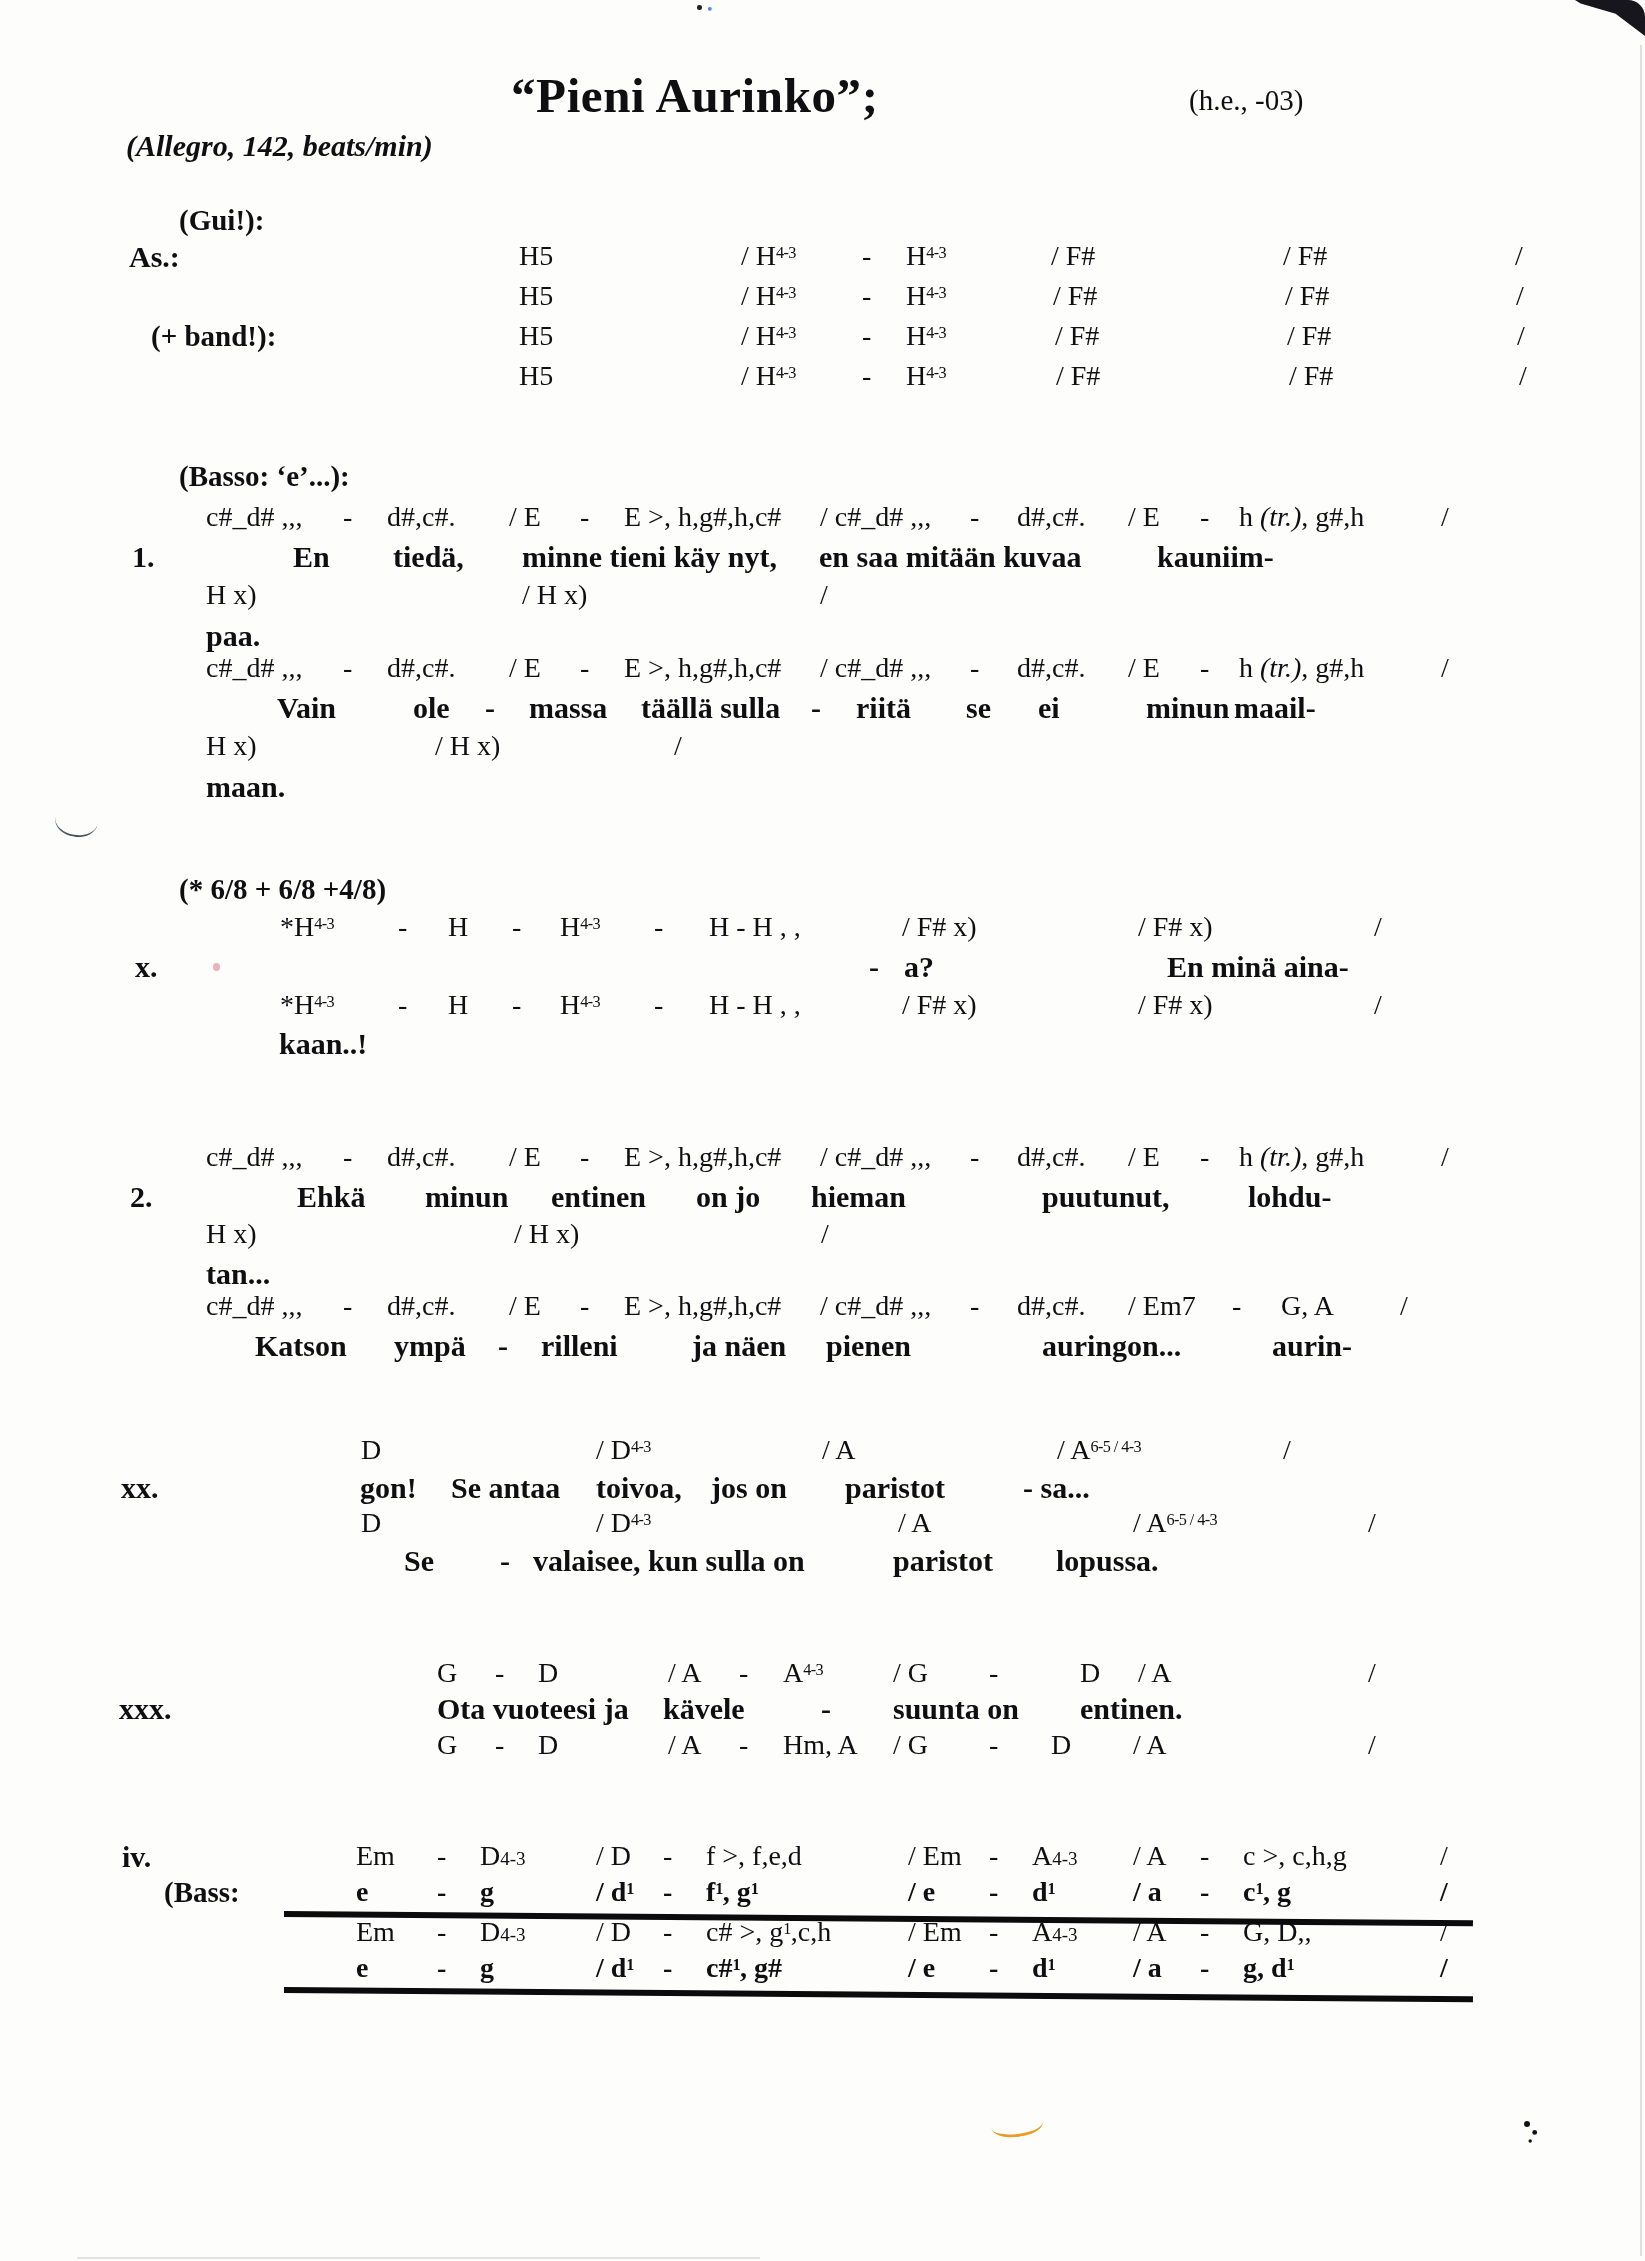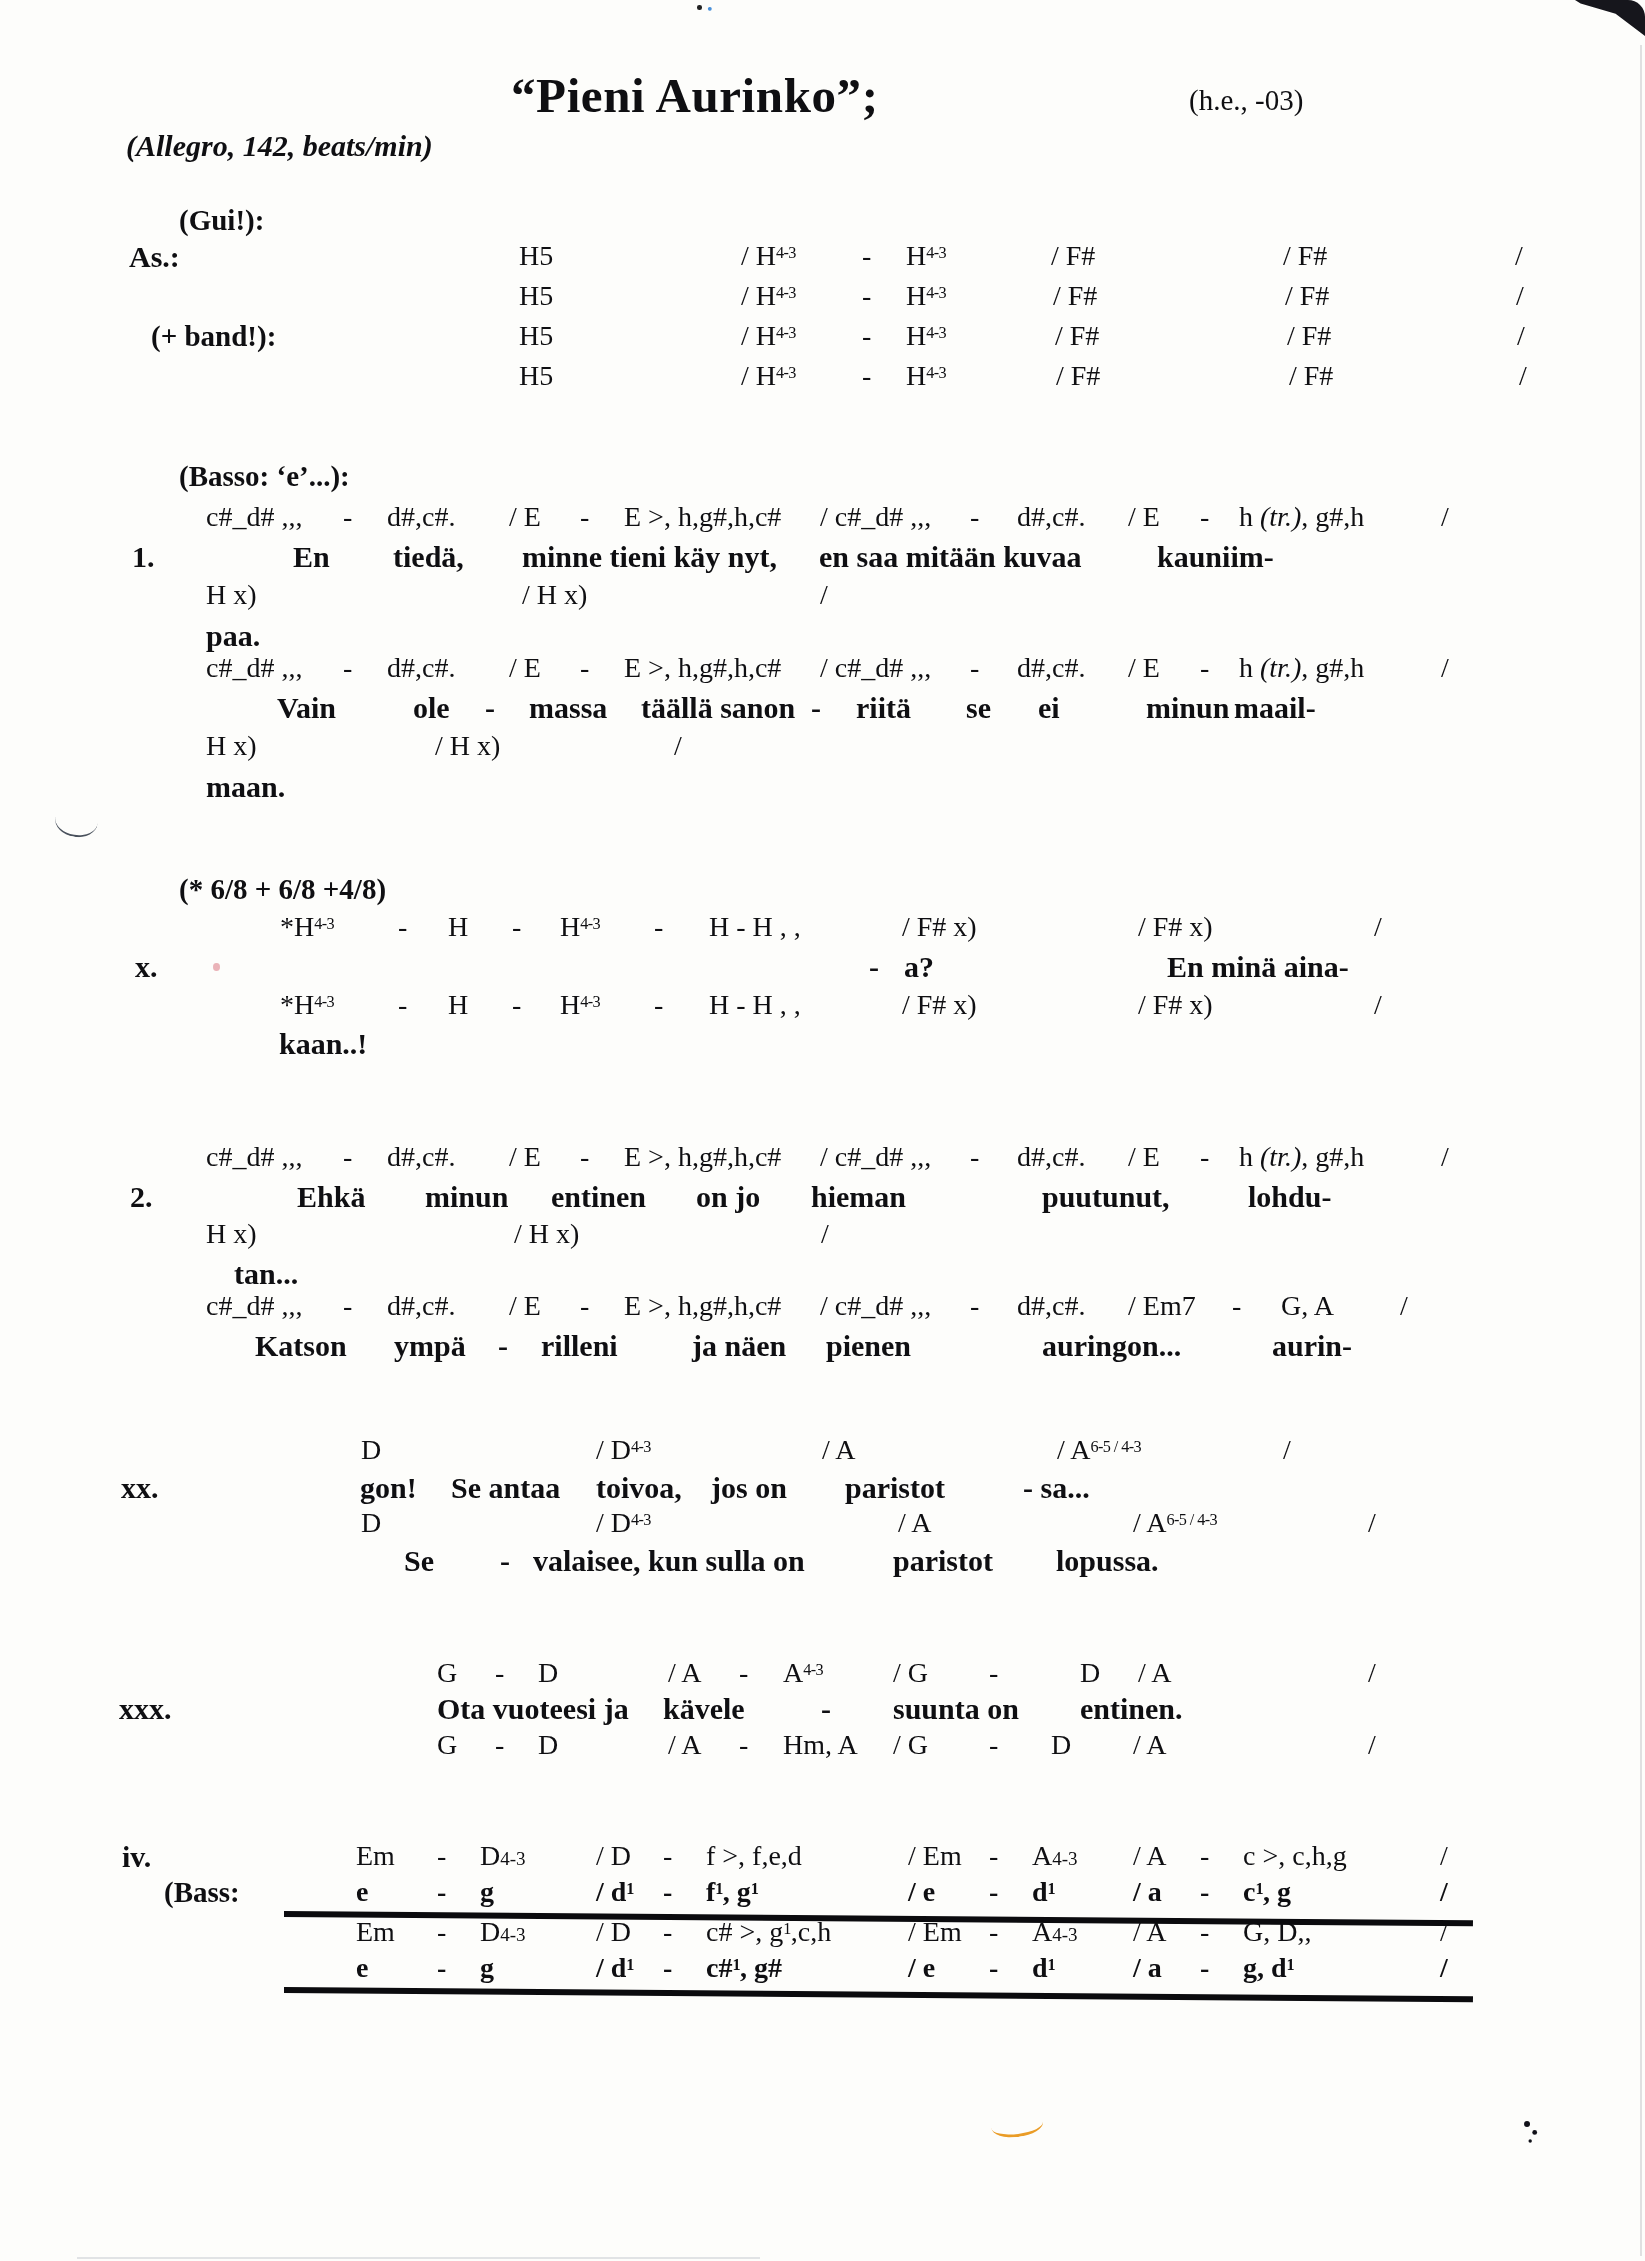--- a/index.html
+++ b/index.html
@@ -138,21 +138,21 @@
         <span class="seg c" style="left: 1128px;">/ E</span>
         <span class="seg c" style="left: 1200px;">-</span>
         <span class="seg c" style="left: 1239px;">h <i>(tr.)</i>, g#,h</span>
         <span class="seg c" style="left: 1441px;">/</span>
       </div>
       <div class="row" style="top: 691px;">
         <span class="seg l" style="left: 277px;">Vain</span>
         <span class="seg l" style="left: 413px;">ole</span>
         <span class="seg l" style="left: 485px;">-</span>
         <span class="seg l" style="left: 529px;">massa</span>
-        <span class="seg l" style="left: 641px;">täällä sanon</span>
+        <span class="seg l" style="left: 641px;">täällä sulla</span>
         <span class="seg l" style="left: 811px;">-</span>
         <span class="seg l" style="left: 856px;">riitä</span>
         <span class="seg l" style="left: 966px;">se</span>
         <span class="seg l" style="left: 1038px;">ei</span>
         <span class="seg l" style="left: 1146px;">minun</span>
         <span class="seg l" style="left: 1234px; text-align: center;">maail-</span>
       </div>
       <div class="row" style="top: 730px;">
         <span class="seg c" style="left: 206px;">H x)</span>
         <span class="seg c" style="left: 435px;">/ H x)</span>
@@ -221,21 +221,21 @@
         <span class="seg l" style="left: 811px;">hieman</span>
         <span class="seg l" style="left: 1042px;">puutunut,</span>
         <span class="seg l" style="left: 1248px;">lohdu-</span>
       </div>
       <div class="row" style="top: 1218px;">
         <span class="seg c" style="left: 206px;">H x)</span>
         <span class="seg c" style="left: 514px;">/ H x)</span>
         <span class="seg c" style="left: 821px;">/</span>
       </div>
       <div class="row" style="top: 1257px;">
-        <span class="seg l" style="left: 206px; margin-left: 28px;">tan...</span>
+        <span class="seg l" style="left: 206px;">tan...</span>
       </div>
       <div class="row" style="top: 1290px;">
         <span class="seg c" style="left: 206px;">c#_d# ,,,</span>
         <span class="seg c" style="left: 343px;">-</span>
         <span class="seg c" style="left: 387px;">d#,c#.</span>
         <span class="seg c" style="left: 509px;">/ E</span>
         <span class="seg c" style="left: 580px;">-</span>
         <span class="seg c" style="left: 624px;">E &gt;, h,g#,h,c#</span>
         <span class="seg c" style="left: 820px;">/ c#_d# ,,,</span>
         <span class="seg c" style="left: 970px;">-</span>

